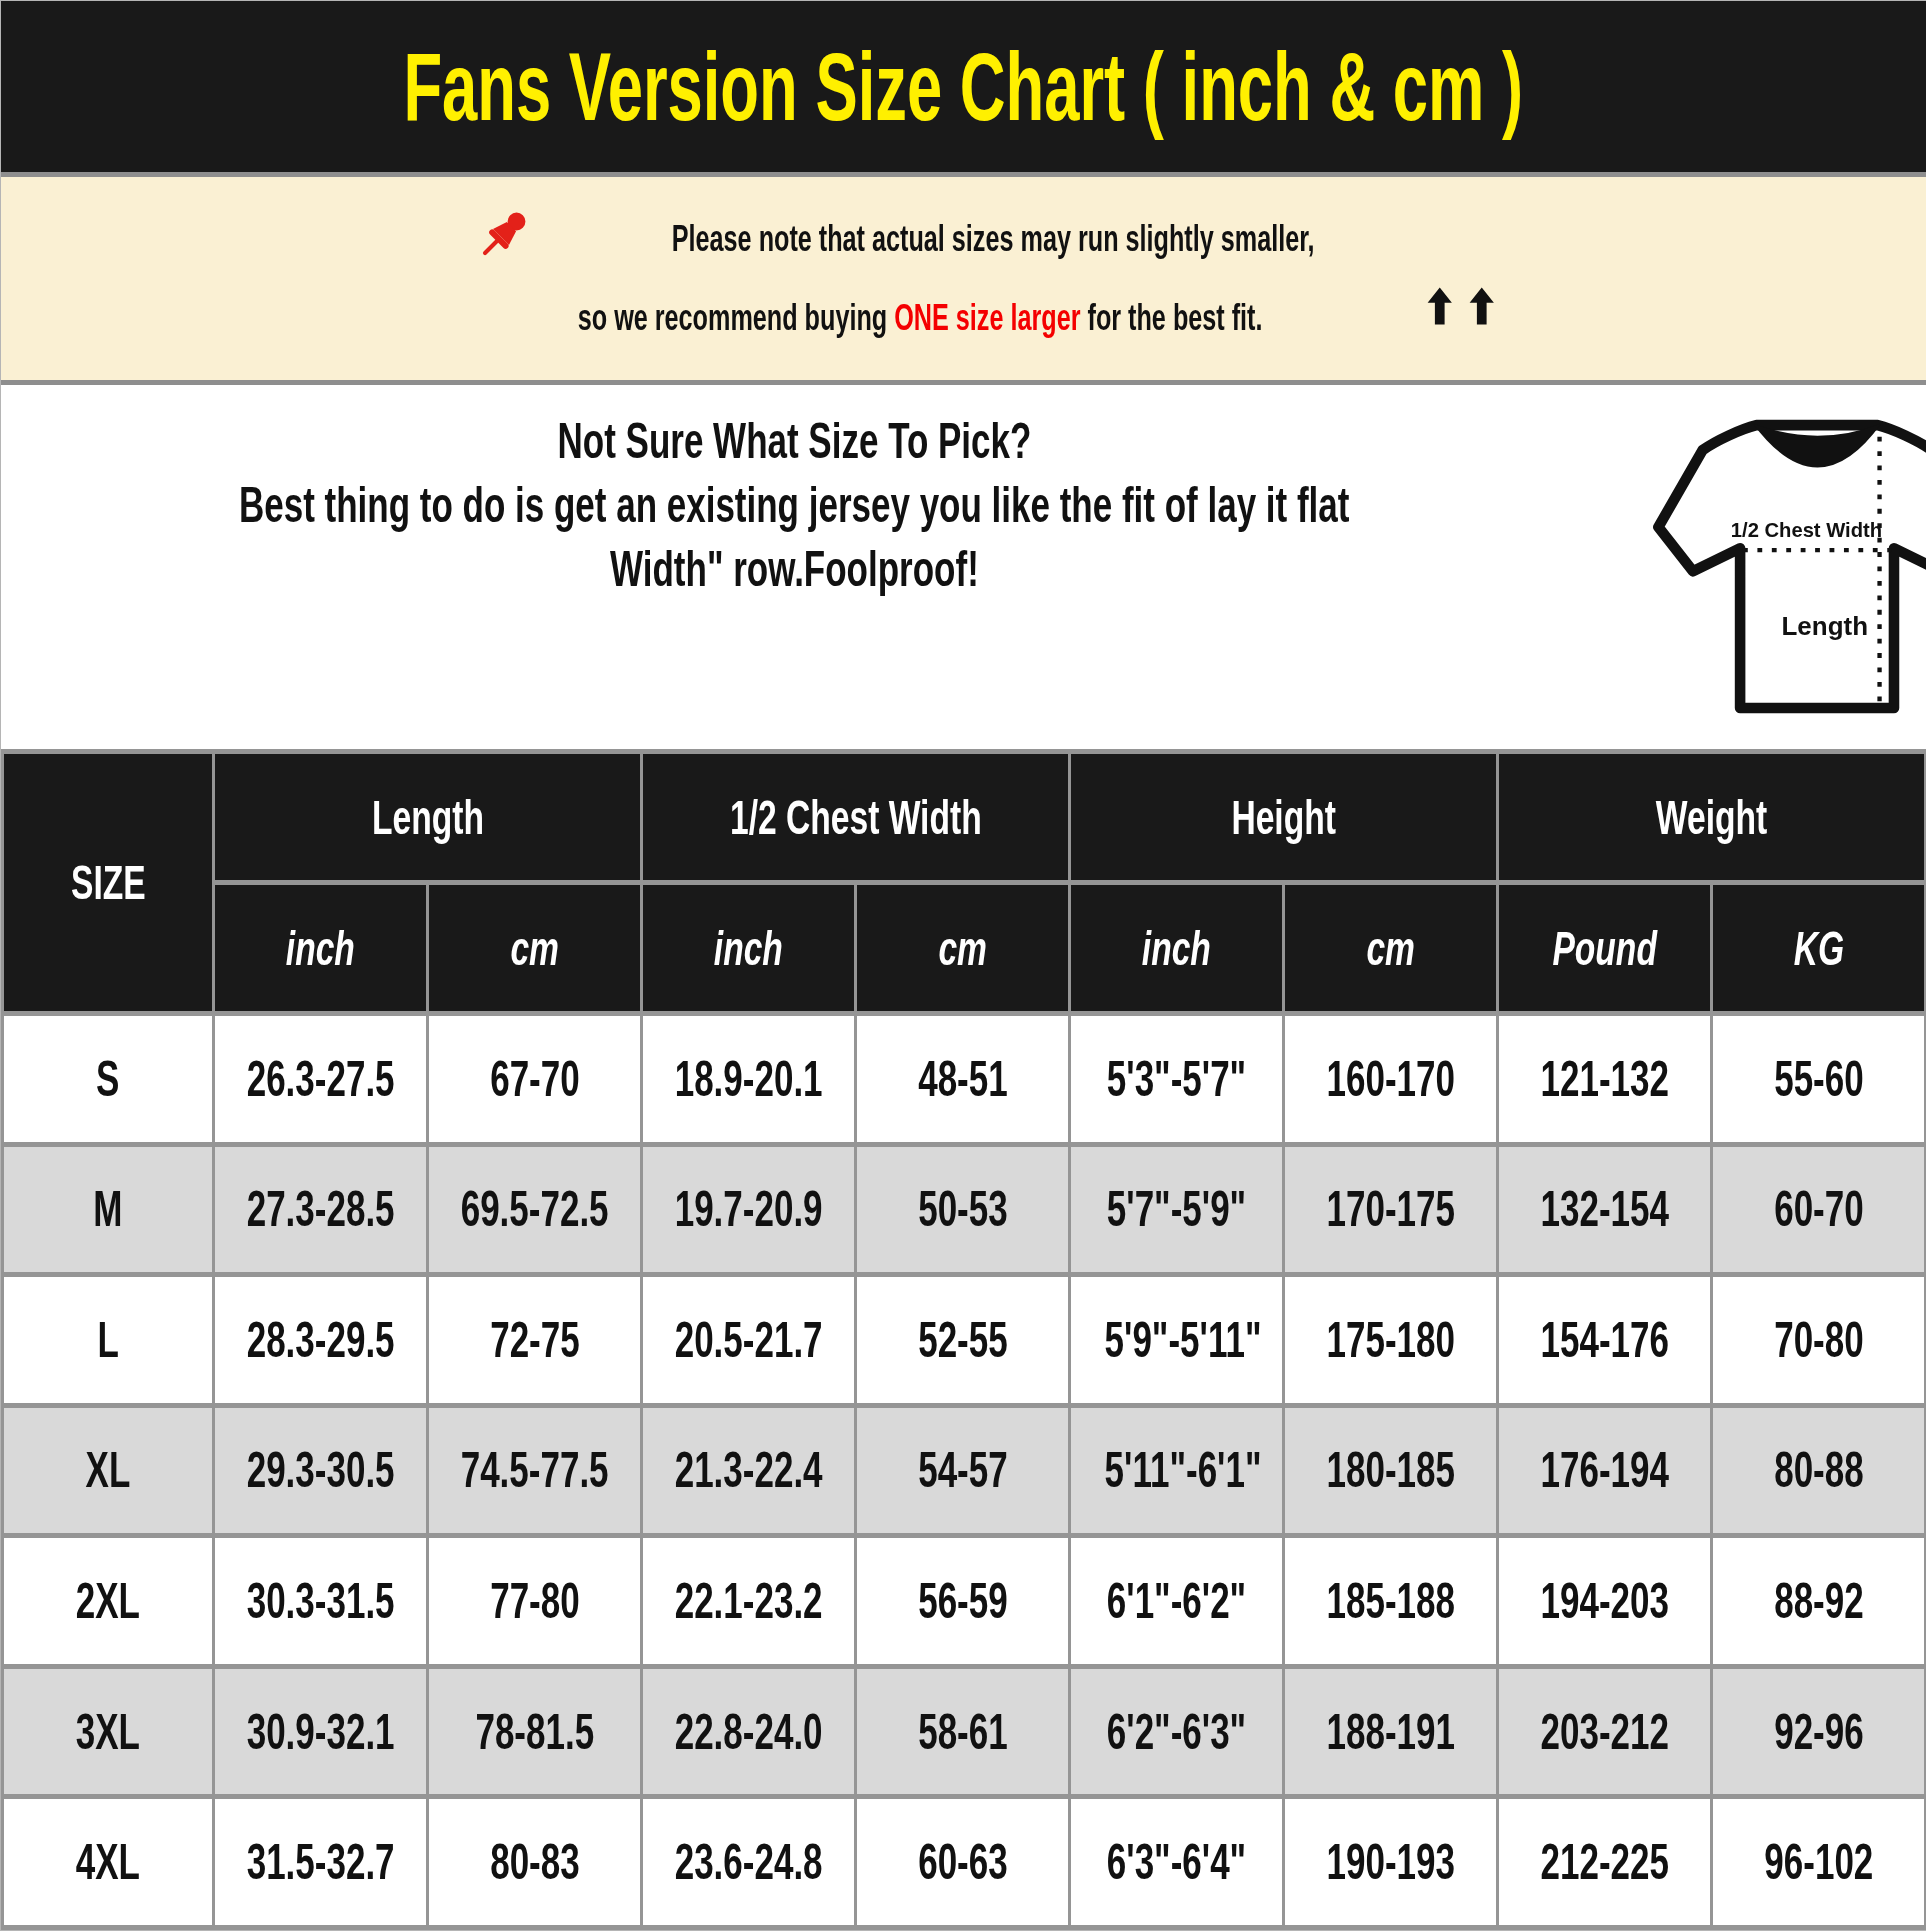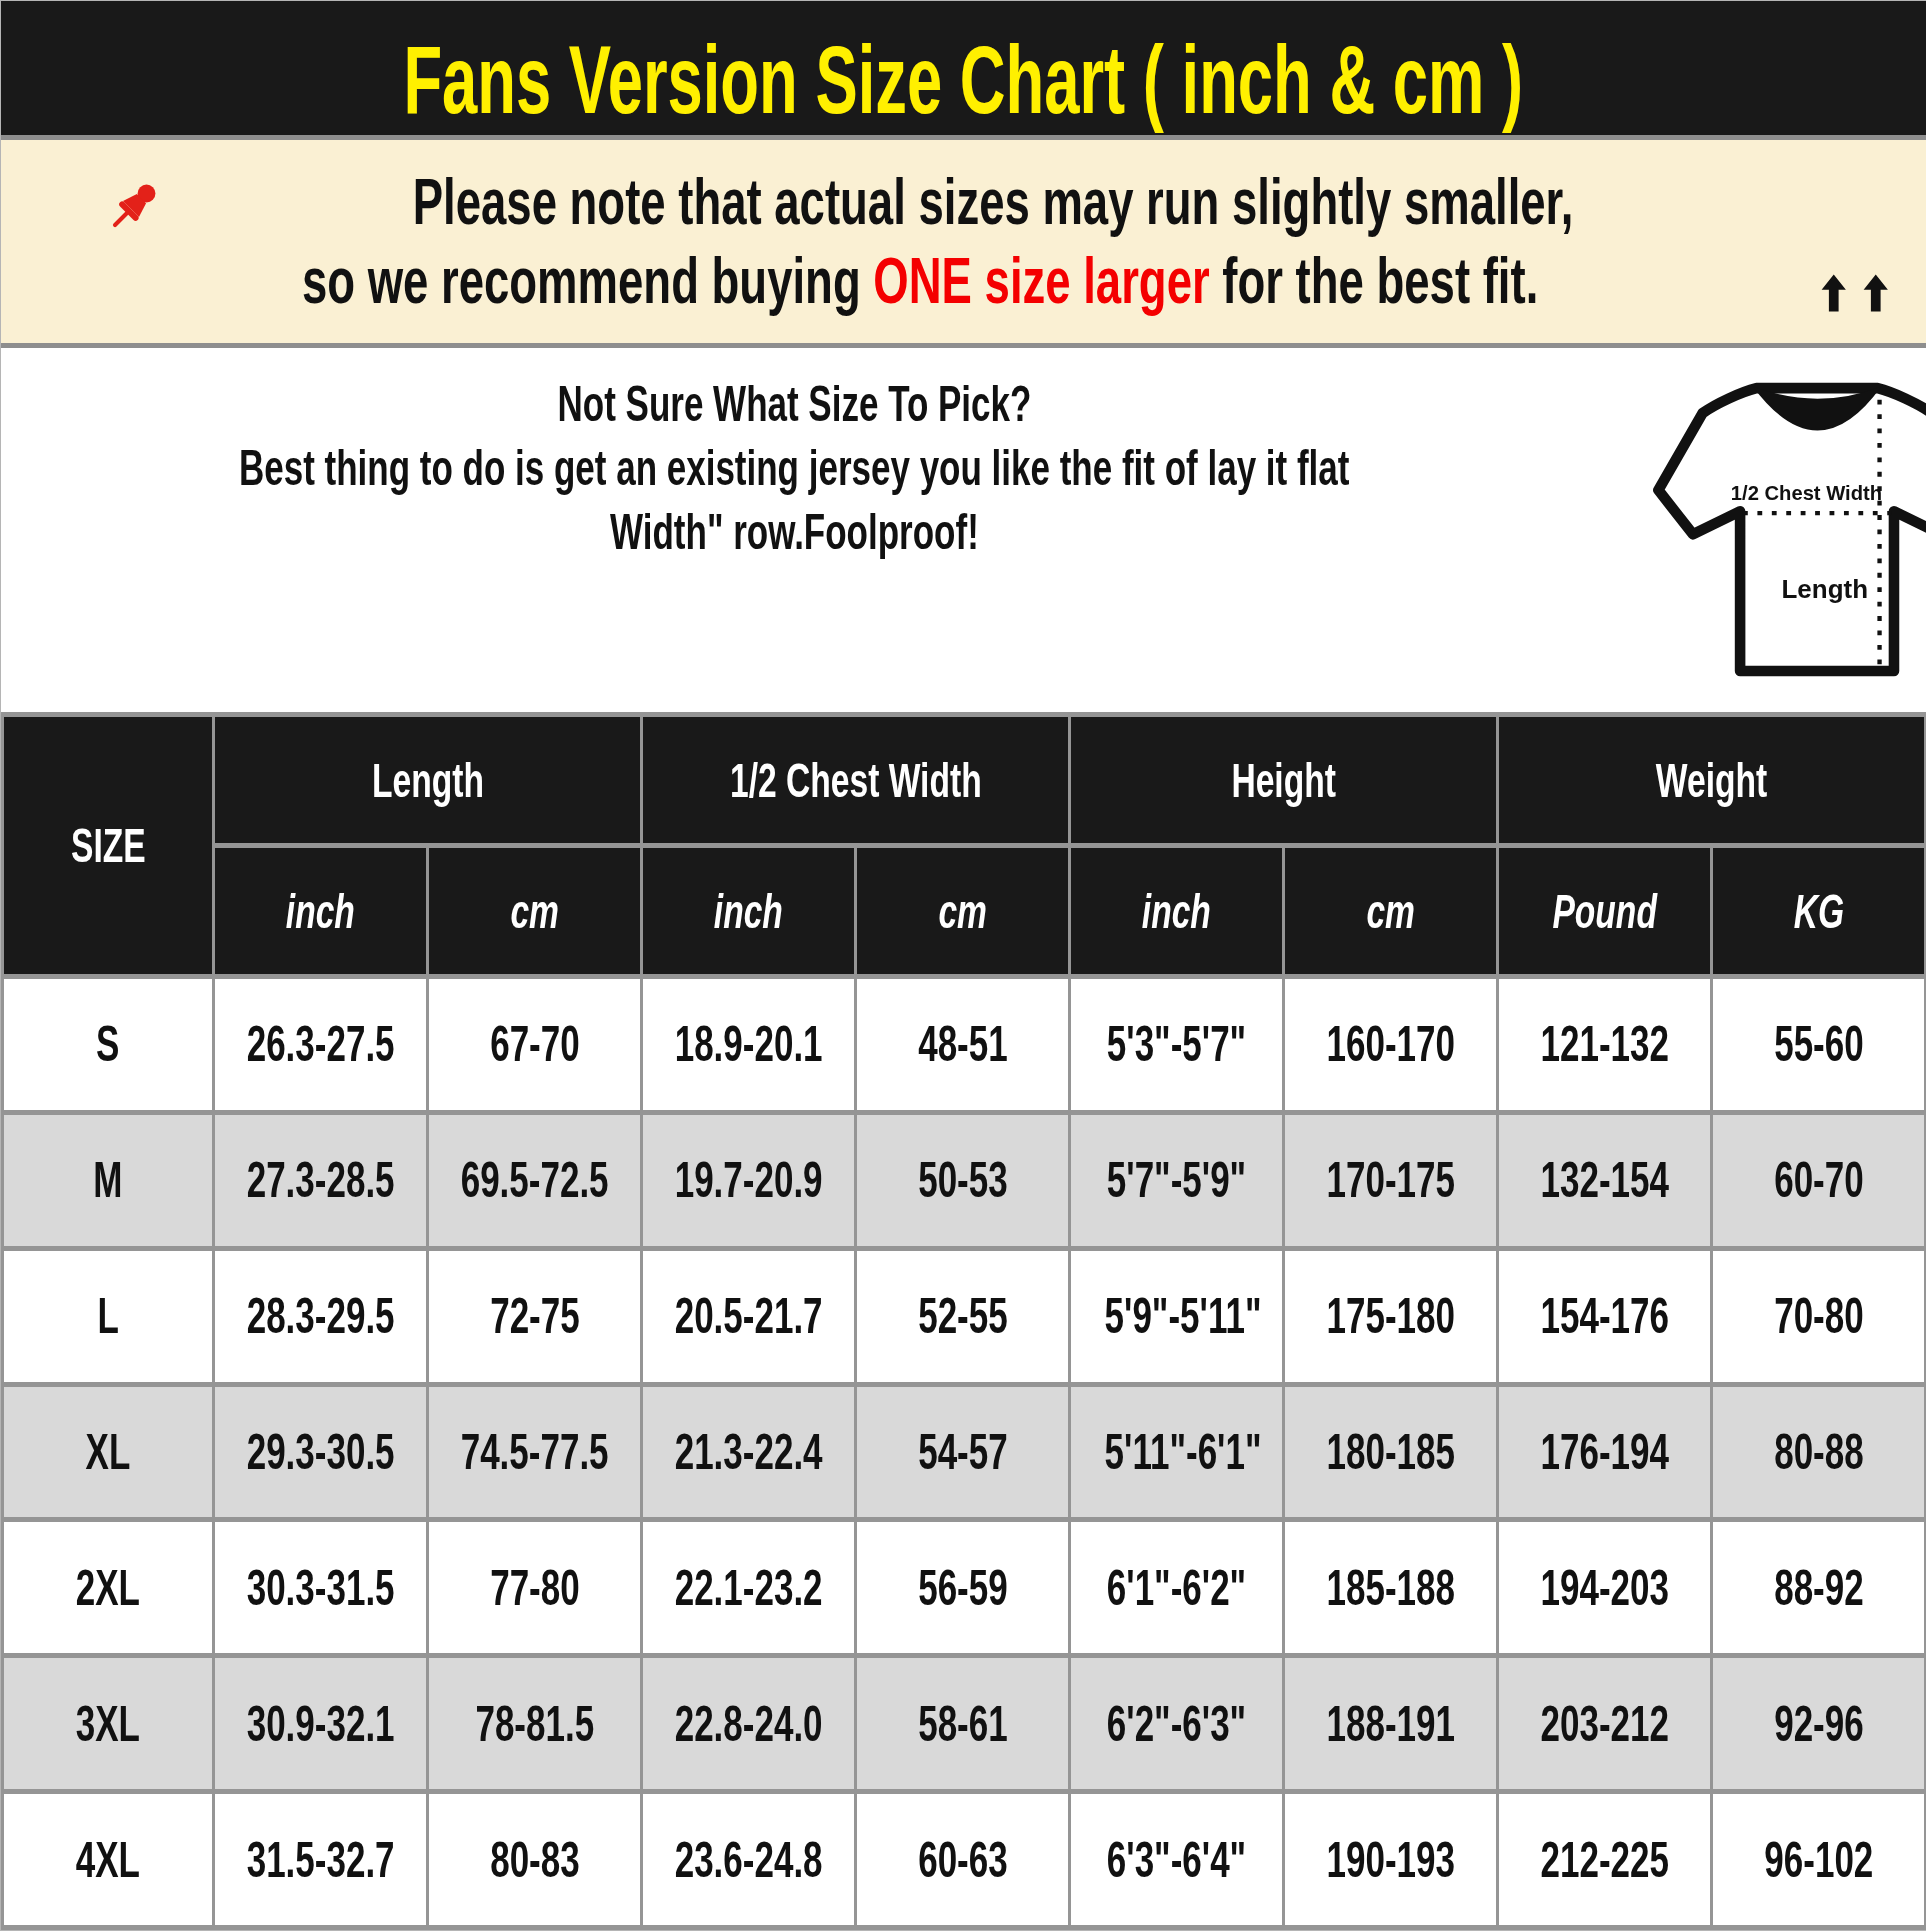--- a/index.html
+++ b/index.html
@@ -21,49 +21,49 @@
   .cond {
     display: inline-block;
     transform: scaleX(0.70);
     transform-origin: 50% 50%;
     white-space: nowrap;
   }
   .cond-tight { display:inline-block; transform: scaleX(0.66); transform-origin: 50% 50%; white-space: nowrap; }
 
   
   .title-banner {
-    height: 139px;
+    height: 176px;
     background: var(--banner-bg, #191919);
     border-bottom: 5.5px solid #8e8e8e;
     display: flex;
-    align-items: flex-end;
+    align-items: center;
     justify-content: center;
   }
   .title-banner .title-text {
     font-size: 96px;
     color: var(--title-color, #fff000);
     letter-spacing: 0px;
   }
 
   
   .note-banner {
     height: 208px;
     background: var(--note-bg, #faf0d3);
     border-bottom: 5.5px solid #8e8e8e;
     display: flex;
     flex-direction: column;
     align-items: center;
     justify-content: center;
     gap: 13px;
   }
   .note-line {
-    font-size: 65px;
+    font-size: 36px;
     line-height: 66px;
     display: flex;
-    align-items: flex-end;
+    align-items: flex-start;
     justify-content: center;
   }
   .note-highlight { color: var(--highlight-color, #f40000); }
   .pin { width: 57px; height: 57px; margin-right: 1.8px; flex: 0 0 auto; }
   .up-arrows { display: inline-flex; gap: 14.7px; margin-left: 16.5px; align-items: center; }
   .up-arrows svg { width: 27.5px; height: 42px; }
 
   
   .guide {
     height: 364px;

